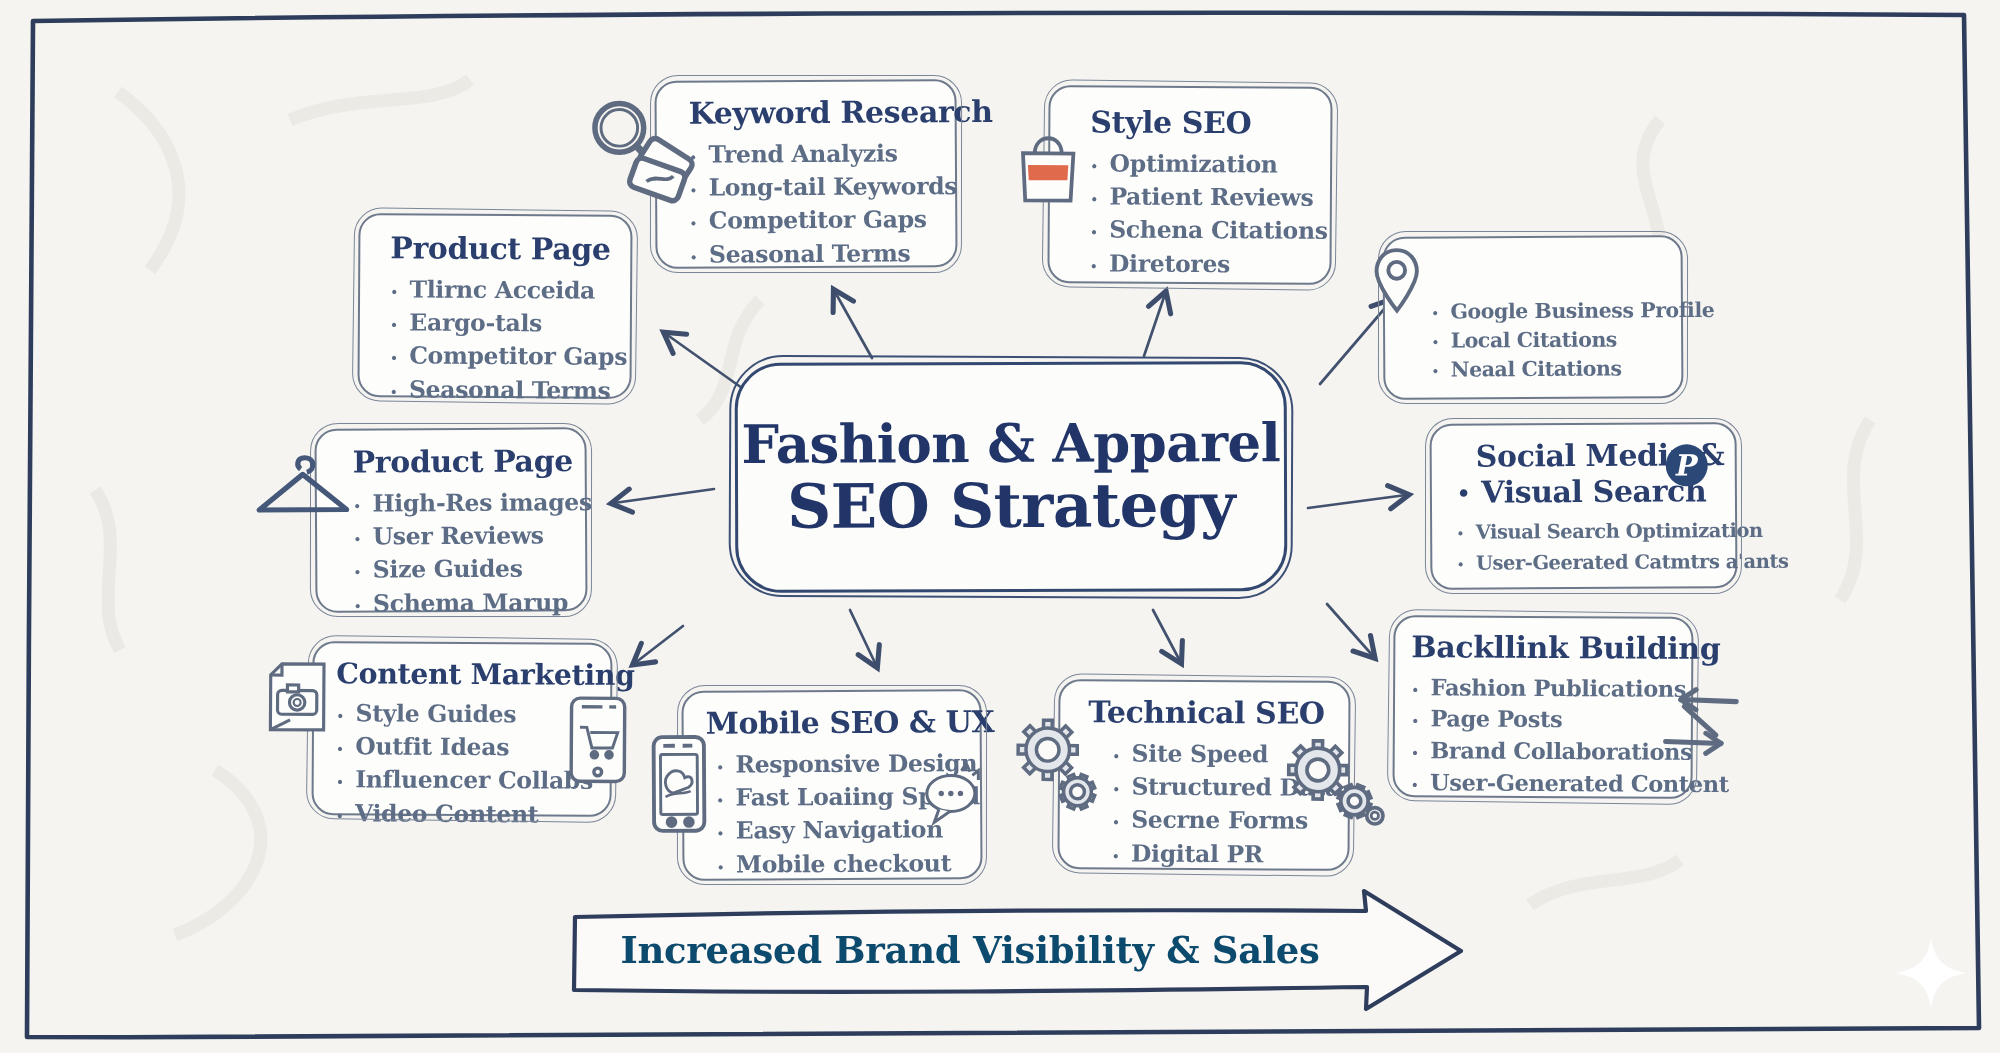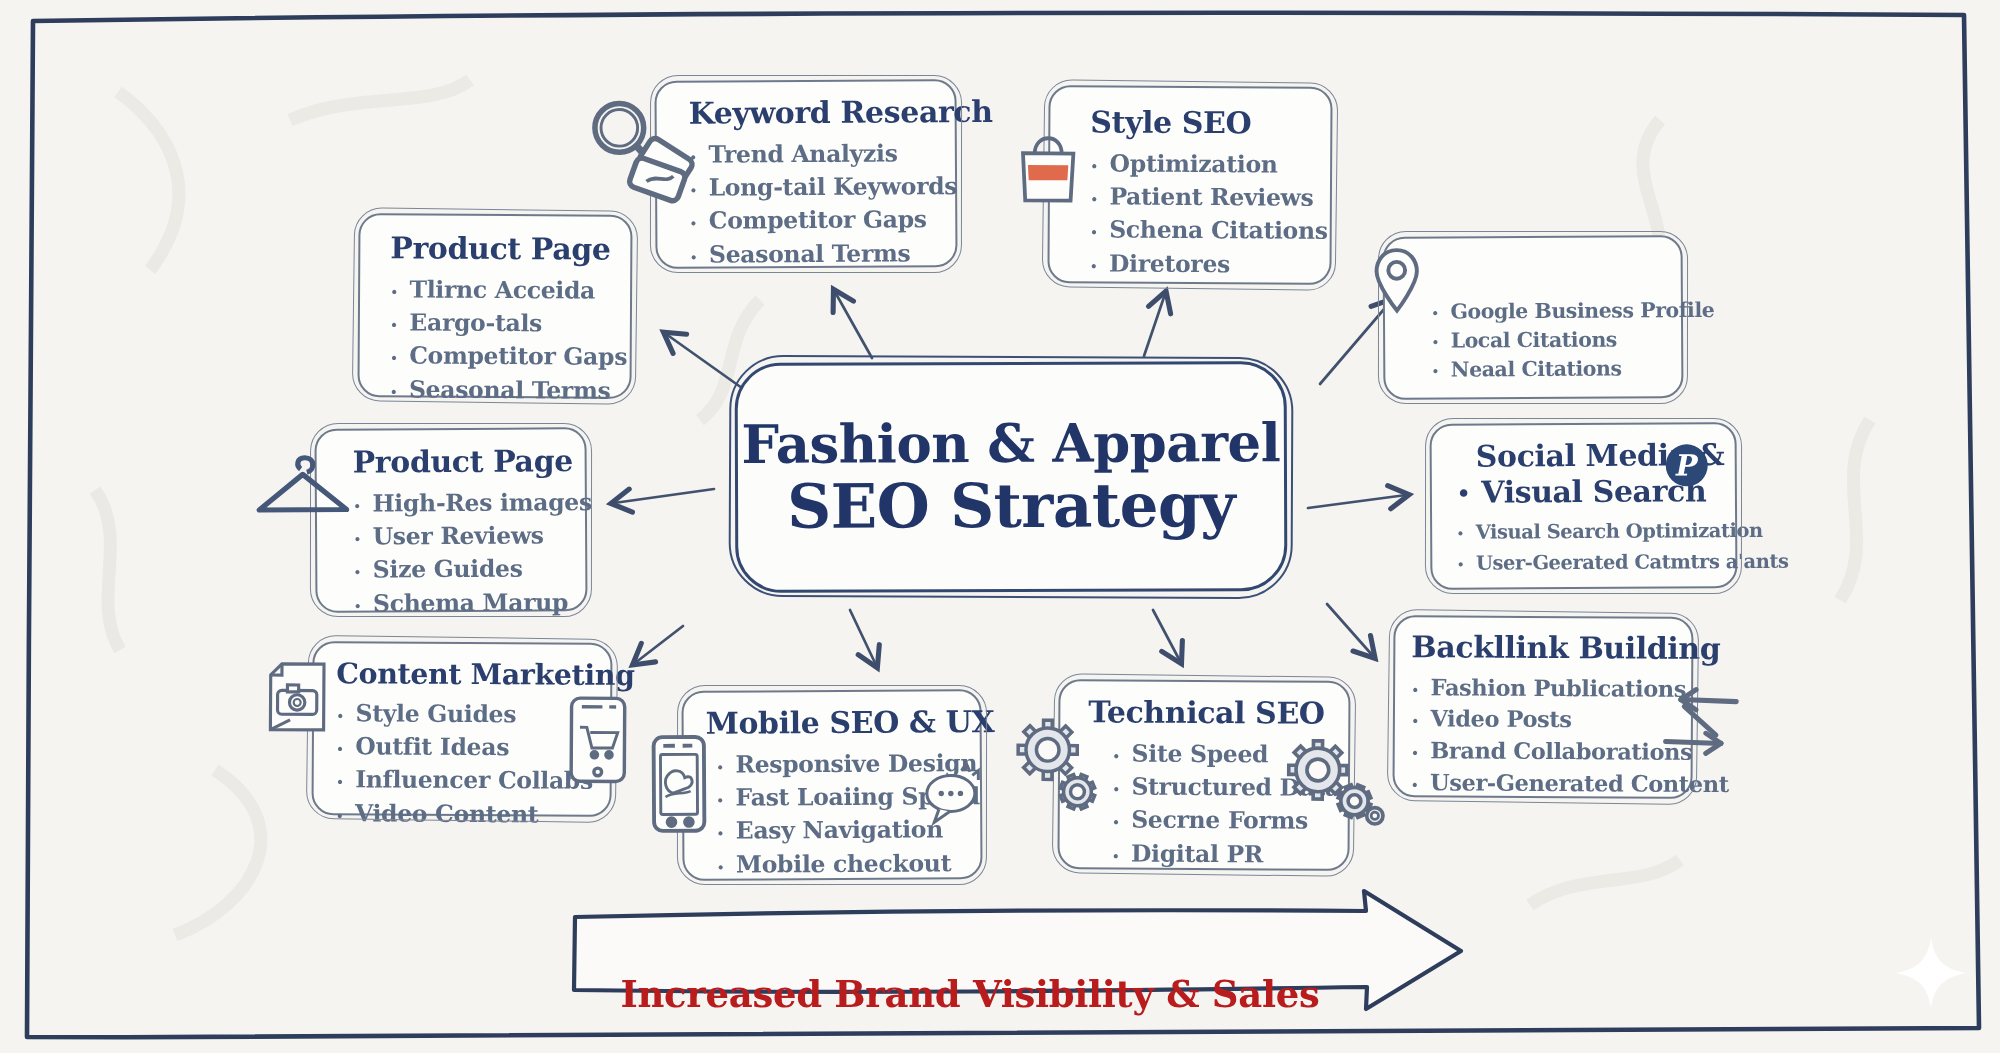--- a/index.html
+++ b/index.html
@@ -40,22 +40,22 @@
     transform:rotate(-.2deg);
   }
   .center-node::before{
     content:"";position:absolute;inset:-9px;border:2.2px solid #3c5076;
     border-radius:54px;transform:rotate(.45deg);pointer-events:none;
   }
   .center-line1{font-weight:bold;color:#213569;font-size:53px;line-height:1.1;letter-spacing:-.5px;}
   .center-line2{font-weight:bold;color:#213569;font-size:61px;line-height:1.12;letter-spacing:-.5px;}
   
   .footer-label{
-    position:absolute;left:600px;top:972px;width:740px;text-align:center;
-    font-weight:bold;color:#b91c1c;font-size:37px;letter-spacing:-.3px;white-space:nowrap;
+    position:absolute;left:600px;top:928px;width:740px;text-align:center;
+    font-weight:bold;color:#0c4a6e;font-size:37px;letter-spacing:-.3px;white-space:nowrap;
   }
   
   #node-keyword{left:655px;top:80px;width:302px;height:188px;padding:14px 10px 10px 32px;}
   #node-local{left:1048px;top:86px;width:284px;height:198px;padding:18px 10px 10px 40px;}
   #node-listings{left:1383px;top:236px;width:300px;height:163px;padding:52px 8px 8px 46px;}
   #node-listings .btxt{font-size:20.5px;letter-spacing:-.45px;}
   #node-product-top{left:358px;top:214px;width:274px;height:184px;padding:16px 10px 10px 30px;}
   #node-product-left{left:315px;top:428px;width:272px;height:184px;padding:15px 10px 10px 36px;}
   #node-content{left:312px;top:642px;width:300px;height:174px;padding:14px 10px 10px 22px;}
   #node-content .node-title{font-size:28.5px;}
@@ -471,21 +471,21 @@
       </svg>
     </span>
     <h3 class="node-title">Backllink Building</h3>
     <ul class="bullets">
         <li>
           <span class="dot">•</span>
           <span class="btxt">Fashion Publications</span>
         </li>
         <li>
           <span class="dot">•</span>
-          <span class="btxt">Video Posts</span>
+          <span class="btxt">Page Posts</span>
         </li>
         <li>
           <span class="dot">•</span>
           <span class="btxt">Brand Collaborations</span>
         </li>
         <li>
           <span class="dot">•</span>
           <span class="btxt">User-Generated Content</span>
         </li>
       </ul>

